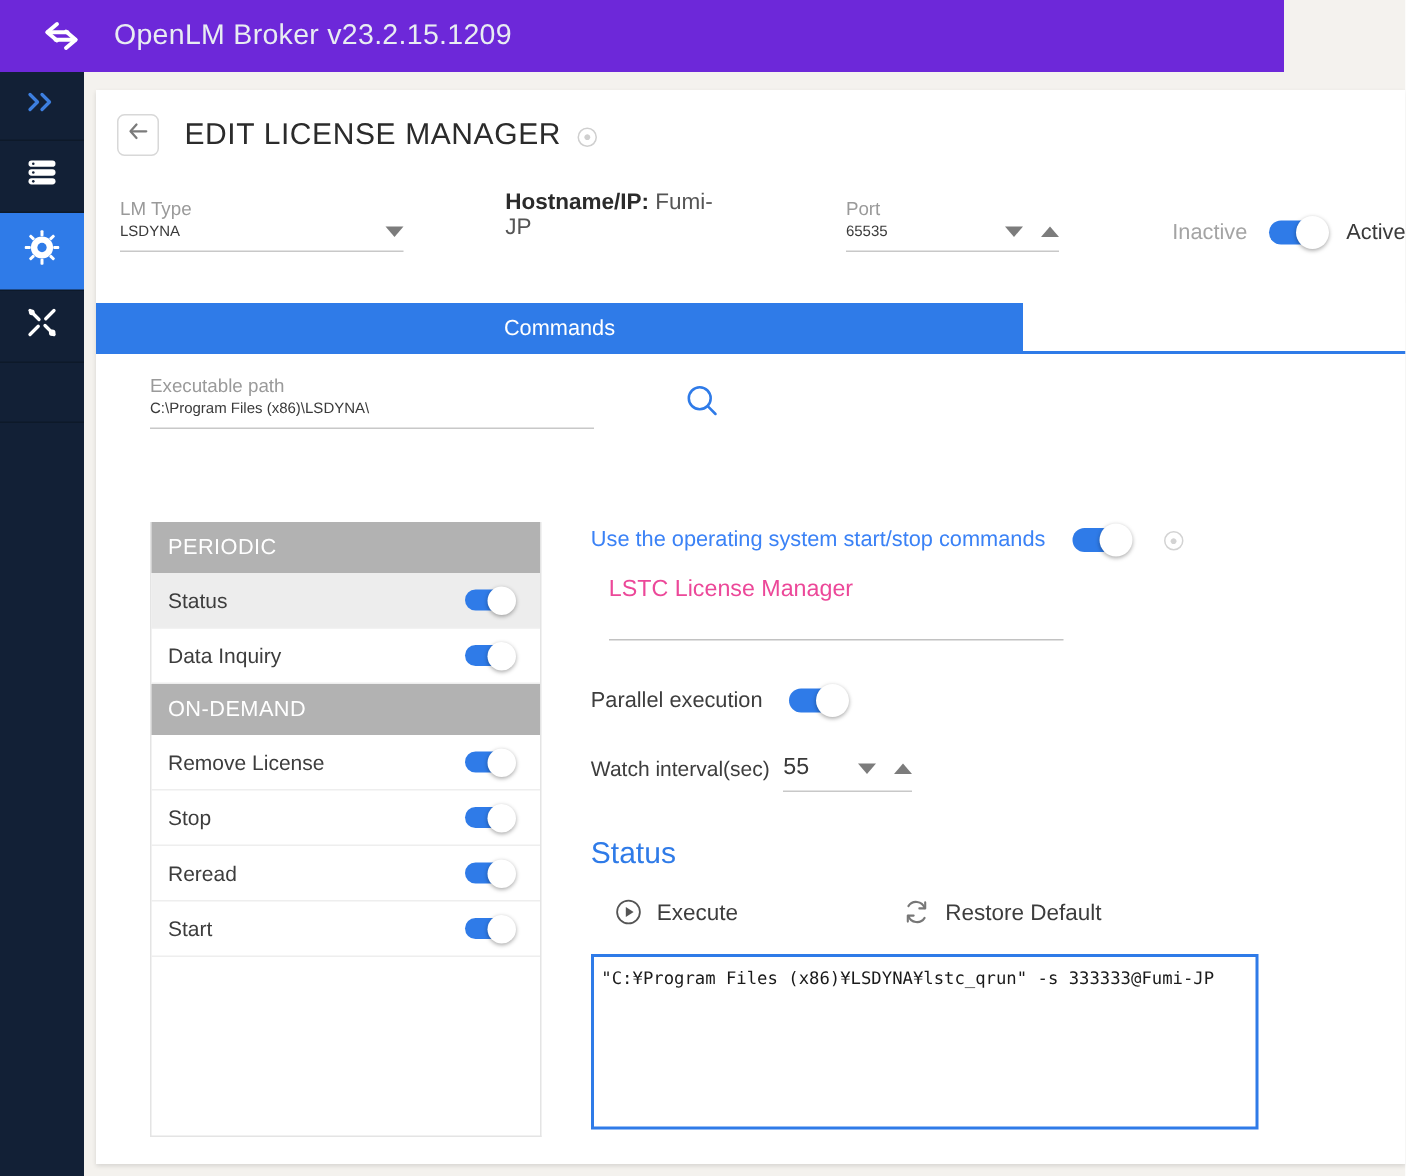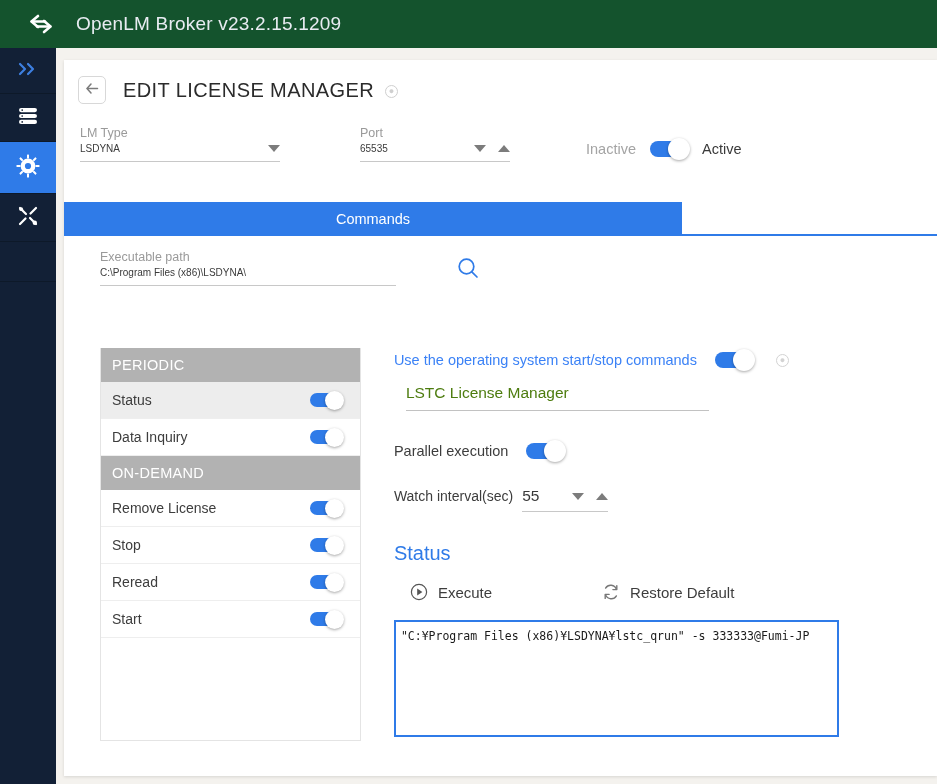--- a/index.html
+++ b/index.html
@@ -6,22 +6,22 @@
   html, body {
     width: 937px; height: 784px;
     font-family: "Liberation Sans", sans-serif;
     background: #ffffff;
     overflow: hidden;
   }
   #app { position: relative; width: 937px; height: 784px; background: #f4f2ee; }
 
   
   .topbar {
-    position: absolute; left: 0; top: 0; width: 937px; height: 48px;
-    background: #14532d; display: flex; align-items: center;
+    position: absolute; left: 0; top: 0; width: 856px; height: 48px;
+    background: #6d28d9; display: flex; align-items: center;
   }
   .topbar .logo-icon {
     width: 26px; height: 26px; margin-left: 28px; color: #ffffff;
     display: flex; align-items: center; justify-content: center;
   }
   .topbar .app-title {
     margin-left: 22px; color: #e8ecf2; font-size: 19px; letter-spacing: .2px;
   }
 
   
@@ -148,22 +148,22 @@
   .os-row .txt { font-size: 14.5px; color: #3b82f6; }
   .os-row .switch { margin-left: 18px; }
   .os-info {
     width: 13px; height: 13px; border-radius: 50%; border: 1px solid #d3d3d3;
     margin-left: 23px; color: #d3d3d3; font-size: 9px;
     display: flex; align-items: center; justify-content: center;
   }
 
   .svc-input {
     margin-top: 16px; width: 303px; margin-left: 12px;
-    border-bottom: 1px solid #c2c2c2; padding-bottom: 8px;
-    font-size: 15.5px; color: #4d7c0f;
+    border-bottom: 1px solid #c2c2c2; padding-bottom: 24px;
+    font-size: 15.5px; color: #ec4899;
   }
 
   .par-row { display: flex; align-items: center; margin-top: 32px; }
   .par-row .txt { font-size: 14.5px; color: #3d3d3d; }
   .par-row .switch { margin-left: 18px; }
 
   .watch-row { display: flex; align-items: flex-end; margin-top: 28px; }
   .watch-row .txt { font-size: 14px; color: #3d3d3d; padding-bottom: 8px; }
   .watch-field { margin-left: 9px; width: 86px; }
   .watch-field .field-underline { padding-bottom: 6px; }
@@ -282,20 +282,24 @@
     <div class="field-row">
 
       <div class="field lm-type">
         <div class="field-label">LM Type</div>
         <div class="field-underline">
           <span class="field-value">LSDYNA</span>
           <span class="caret-down"></span>
         </div>
       </div>
 
+      <div class="hostname">
+        <b>Hostname/IP:</b>
+        <span>Fumi-JP</span>
+      </div>
 
       <div class="field port">
         <div class="field-label">Port</div>
         <div class="field-underline">
           <span class="field-value">65535</span>
           <span class="caret-down"></span>
           <span class="caret-up"></span>
         </div>
       </div>
 

